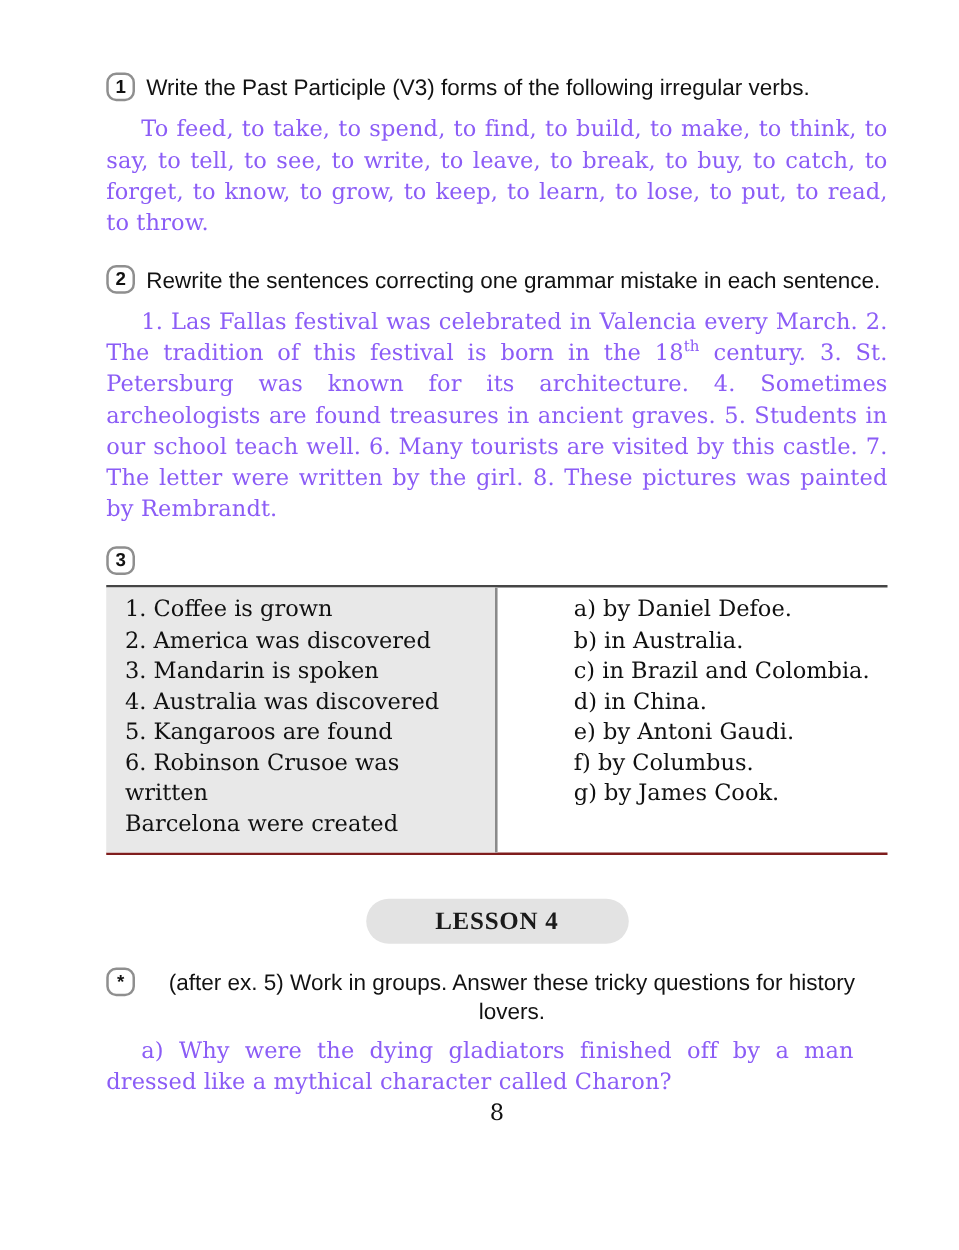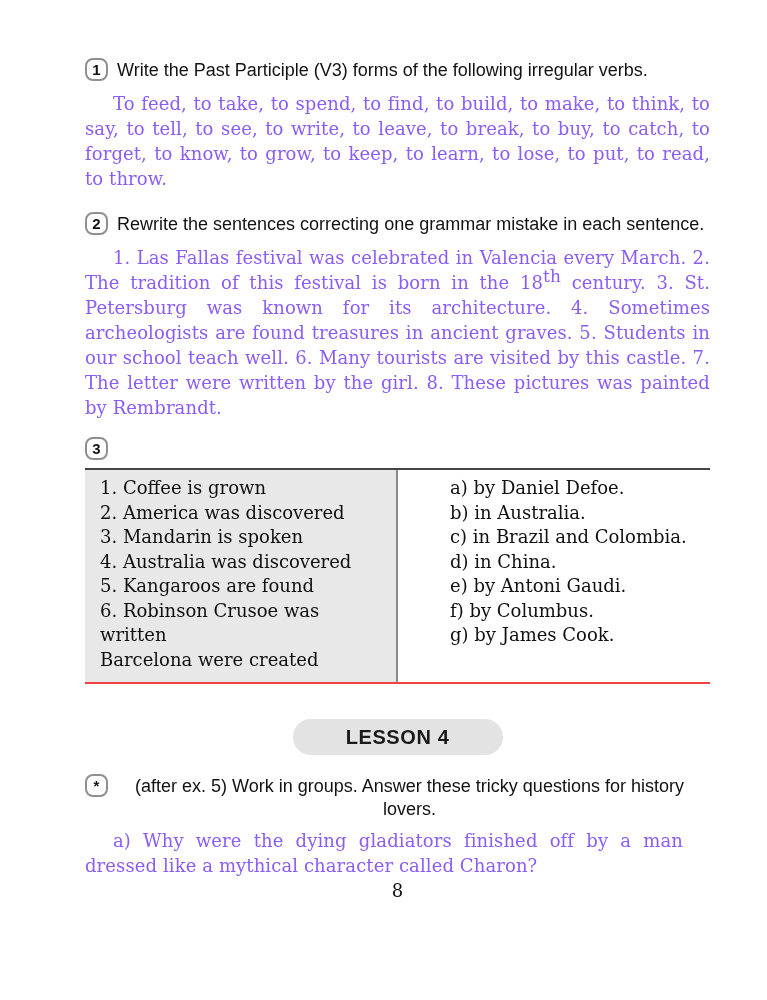--- a/index.html
+++ b/index.html
@@ -30,50 +30,50 @@
   }
   .instr { line-height:23px; padding-top:1px; }
 
   
   .body-para {
     font-size:18px; line-height:25px;
     text-align:justify; text-indent:28px;
     letter-spacing:0.1px;
     color:#8b5cf6;
   }
-  .sup { font-size:17px; vertical-align:super; line-height:0; }
+  .sup { font-size:12px; vertical-align:super; line-height:0; }
 
   
   .match-table {
     display:flex;
     margin-top:8px;
     border-top:2px solid #454545;
-    border-bottom:2px solid #ef4444;
-    gap:27px;
+    border-bottom:2px solid #7f1d1d;
   }
   .col-left {
     width:313px; box-sizing:border-box;
     background:#e8e8e8;
     border-right:2px solid #8a8a8a;
     padding:6px 10px 10px 15px;
   }
   .col-right {
     flex:1; box-sizing:border-box;
     padding:6px 8px 10px 25px;
+    margin-left:36px;
   }
   .tline { font-size:18px; line-height:24.5px; white-space:nowrap; }
 
   
   .lesson-pill {
     width:210px; height:36px;
     margin:35px auto 0 auto;
     background:#e3e3e3;
     border-radius:18px;
     display:flex; align-items:center; justify-content:center;
-    font-family:Liberation Sans, sans-serif;
+    font-family:Liberation Serif, serif;
     font-weight:bold; font-size:20px; letter-spacing:0.6px;
     color:#1a1a1a;
   }
 
   .mt-ex1 { margin-top:58px; }
   .mt-para1 { margin-top:9px; }
   .mt-ex2 { margin-top:21px; }
   .mt-para2 { margin-top:9px; }
   .mt-ex3 { margin-top:17px; }
   .mt-star { margin-top:19px; }

